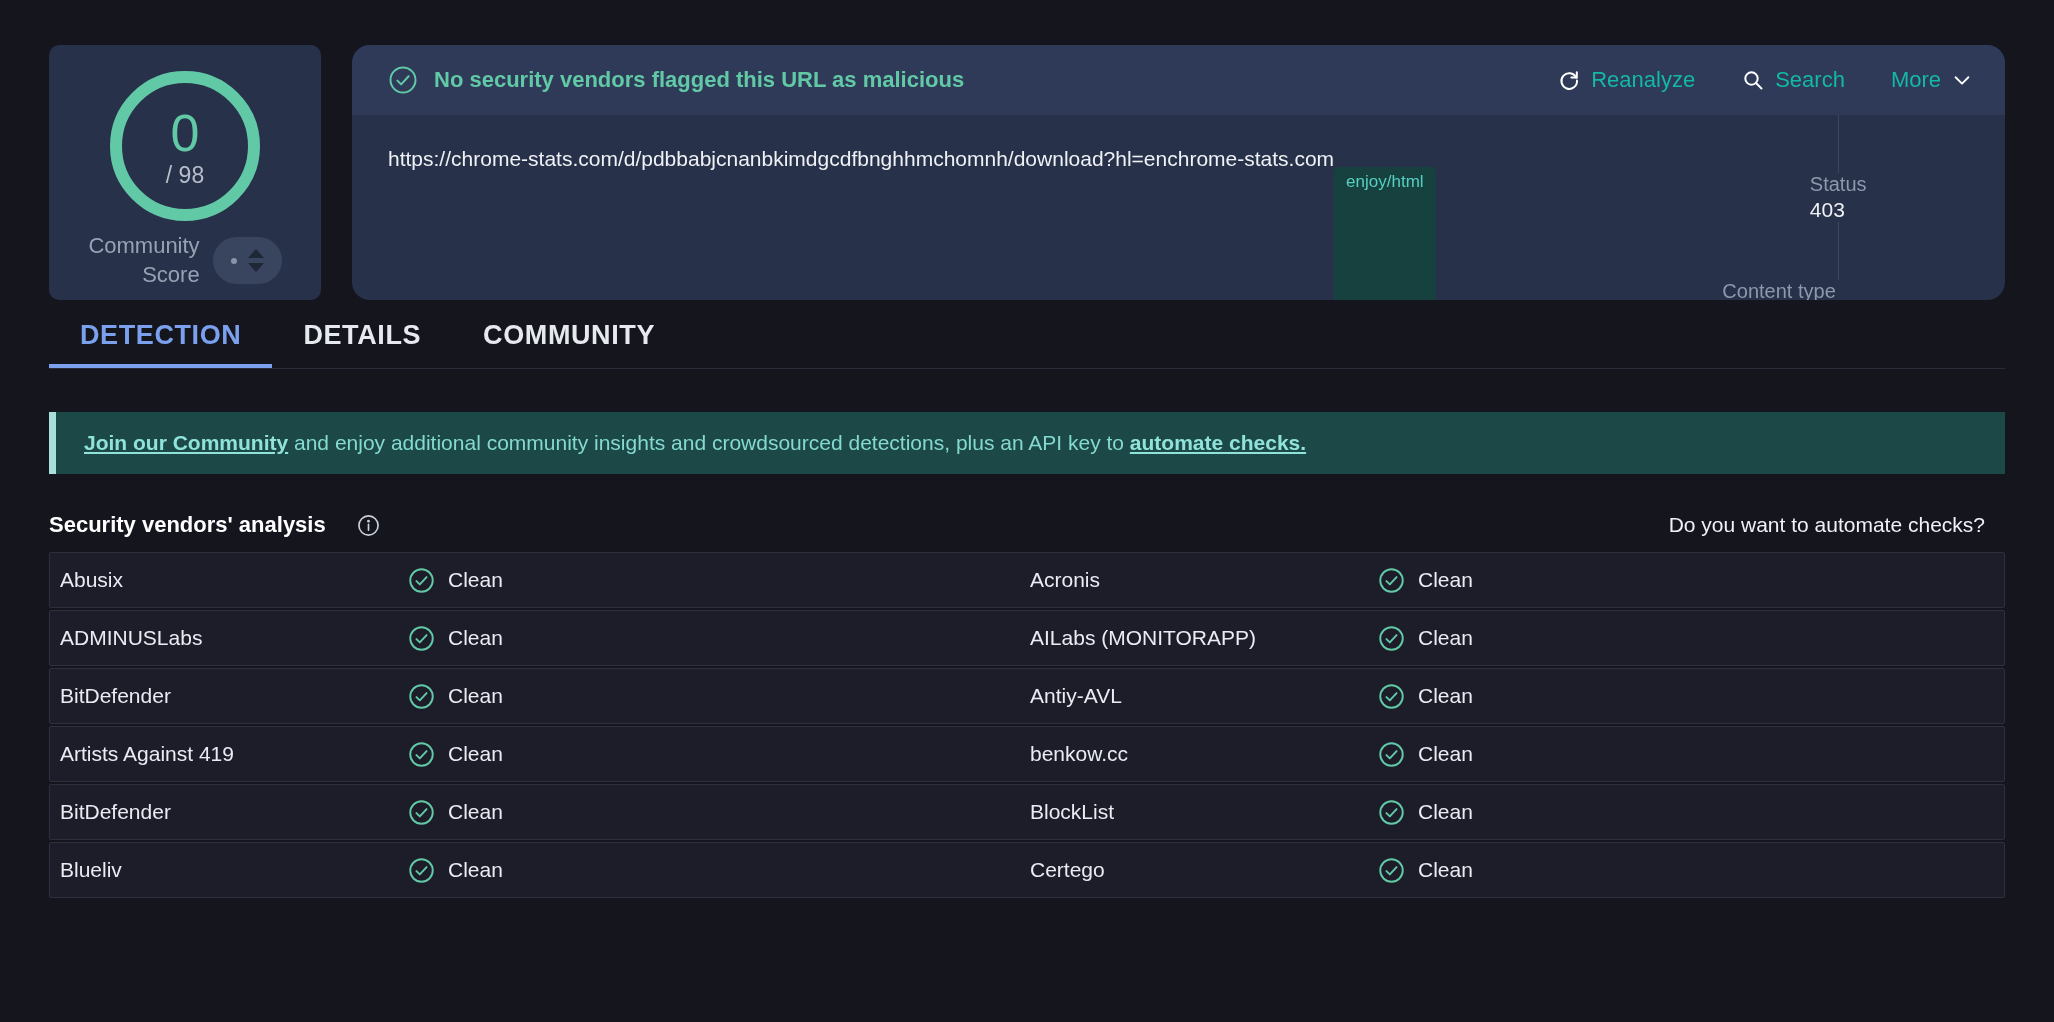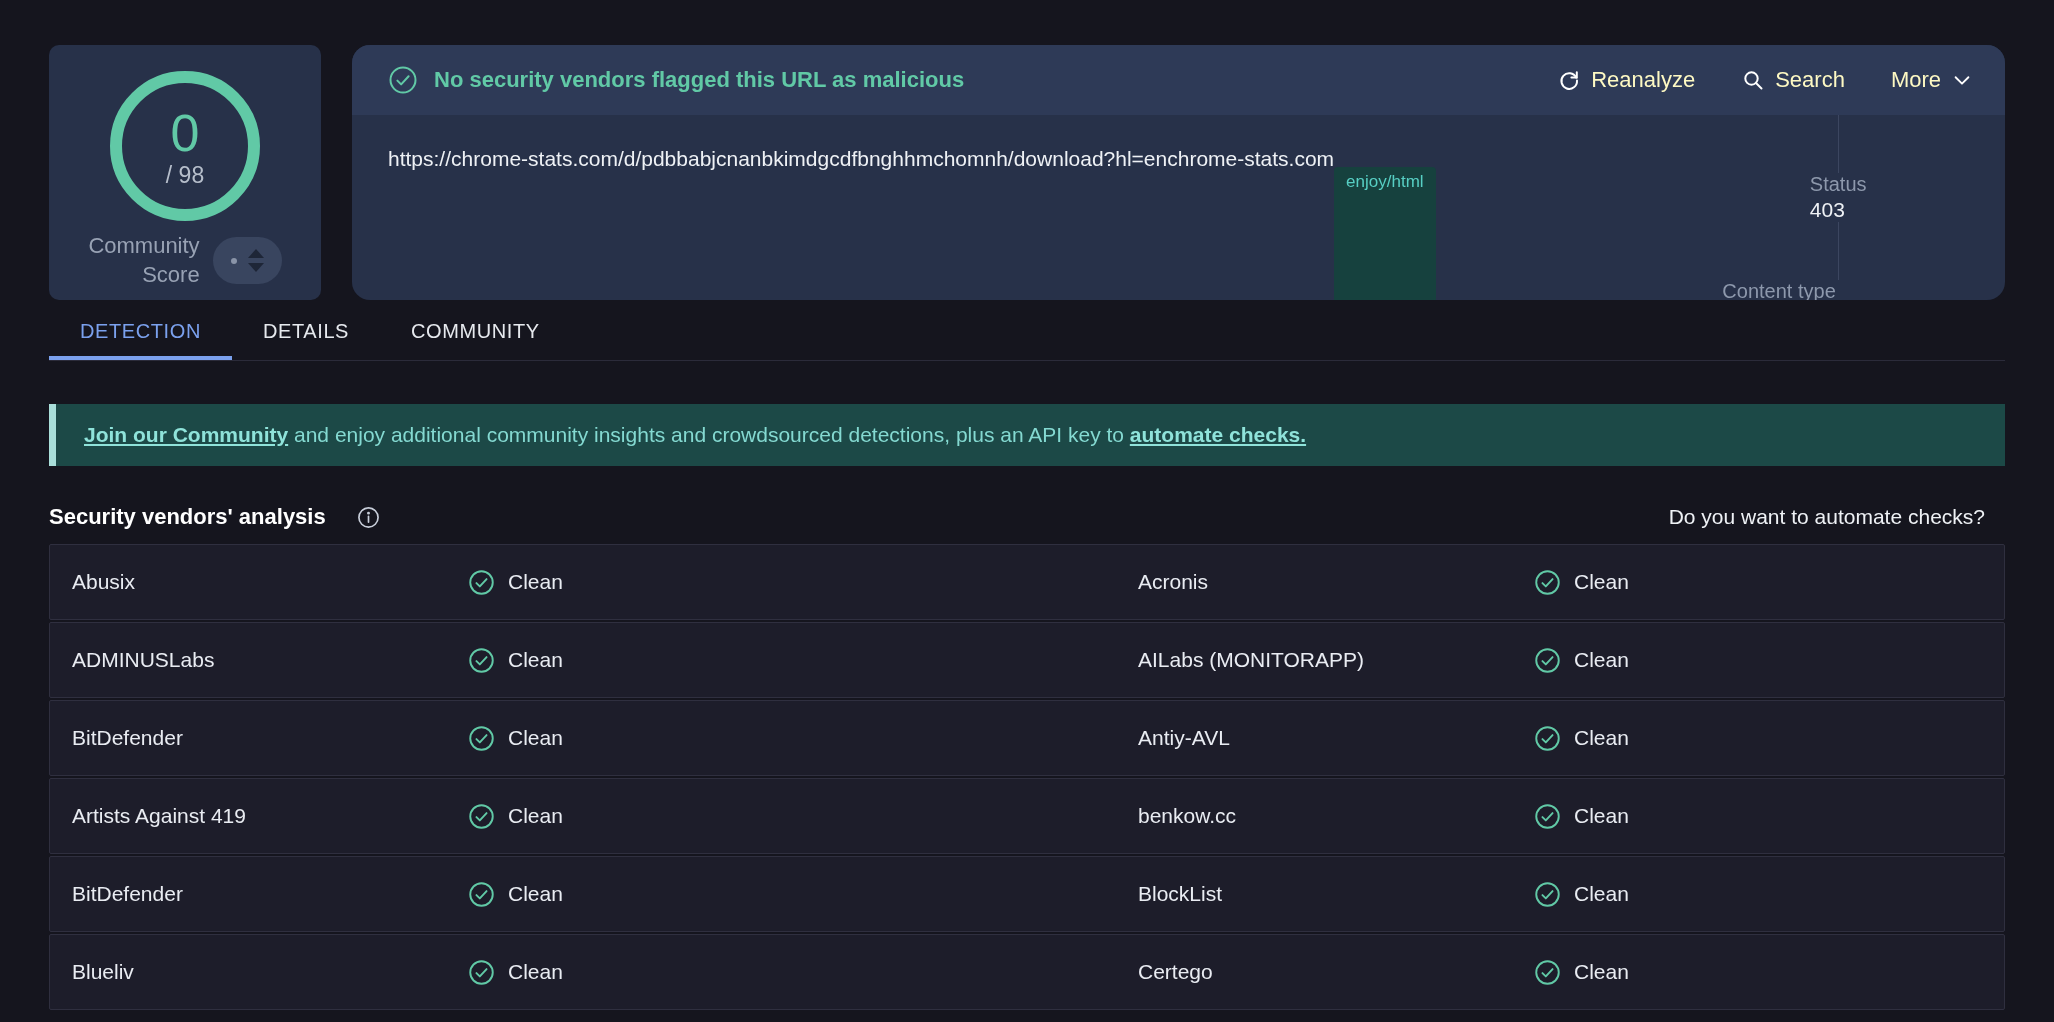--- a/index.html
+++ b/index.html
@@ -56,21 +56,21 @@
   .header-card {
     flex: 1; height: 255px; background: var(--card-bg); border-radius: 18px;
     overflow: hidden; display: flex; flex-direction: column;
   }
   .strip {
     height: 70px; min-height: 70px; background: var(--card-strip-bg);
     display: flex; align-items: center; justify-content: space-between;
     padding: 0 32px 0 36px;
   }
   .verdict { display: flex; align-items: center; gap: 16px; color: var(--accent-green); font-weight: bold; font-size: 22px; }
-  .actions { display: flex; align-items: center; gap: 46px; font-size: 22px; color: #fef9c3; }
+  .actions { display: flex; align-items: center; gap: 46px; font-size: 22px; color: #14b8a6; }
   .action { display: flex; align-items: center; gap: 10px; cursor: pointer; }
 
   .card-body { flex: 1; display: flex; padding: 0 26px 0 36px; }
   .url-block { flex: 1; padding-top: 28px; display: flex; flex-direction: row; }
   .url-line { color: var(--white-text); font-size: 21px; line-height: 1.55; max-width: 900px; word-break: break-all; }
   .tag {
     margin-top: 24px; display: inline-block; width: fit-content;
     background: var(--tag-bg); color: var(--tag-text);
     font-size: 17px; padding: 5px 12px; border-radius: 4px; cursor: pointer;
   }
@@ -81,21 +81,21 @@
   .stat-value { color: var(--white-text); font-size: 21px; margin-top: 2px; }
   .globe-wrap {
     width: 62px; height: 62px; min-width: 62px; border-radius: 50%;
     border: 1px solid #4a5570; margin-left: 22px;
     display: flex; align-items: center; justify-content: center;
   }
 
   
   .tabbar { margin: 10px 49px 0; border-bottom: 1px solid #2b2b3a; display: flex; }
   .tab {
-    padding: 10px 31px 13px; font-size: 20px; font-weight: normal; letter-spacing: 0.6px;
+    padding: 10px 31px 13px; font-size: 27px; font-weight: bold; letter-spacing: 0.6px;
     color: #e6e9ee; cursor: pointer; border-bottom: 4px solid transparent;
   }
   .tab.active { color: var(--accent-blue); border-bottom-color: var(--accent-blue); }
 
   
   .banner {
     margin: 43px 49px 0; min-height: 62px;
     background: var(--banner-bg);
     border-left: 7px solid var(--banner-border);
     border-radius: 0;
@@ -107,25 +107,24 @@
   
   .section-head { margin: 38px 49px 0; display: flex; justify-content: space-between; align-items: center; }
   .section-title { display: flex; align-items: center; gap: 30px; font-size: 22px; font-weight: bold; color: #ffffff; }
   .info-icon { color: #c9cfdb; display: flex; cursor: pointer; }
   .note { font-size: 21px; color: var(--white-text); padding-right: 20px; }
 
   
   .vendors-table { margin: 14px 49px 0; }
   .vendor-row {
     display: grid; grid-template-columns: 348px 622px 348px 1fr;
-    align-items: center; height: 76px; padding-left: 22px;
+    align-items: center; height: 56px; padding-left: 10px;
     background: var(--row-bg);
     border: 1px solid var(--row-border); border-radius: 2px;
     margin-bottom: 2px;
-    gap: 48px;
   }
   .cell.vendor { color: #e9ecf2; font-size: 21px; }
   .cell.status { display: flex; align-items: center; gap: 13px; color: #e9ecf2; font-size: 21px; }
   .check-icon { color: var(--accent-green); display: flex; }
 </style>
 </head>
 <body>
 
 <div class="top">
 

